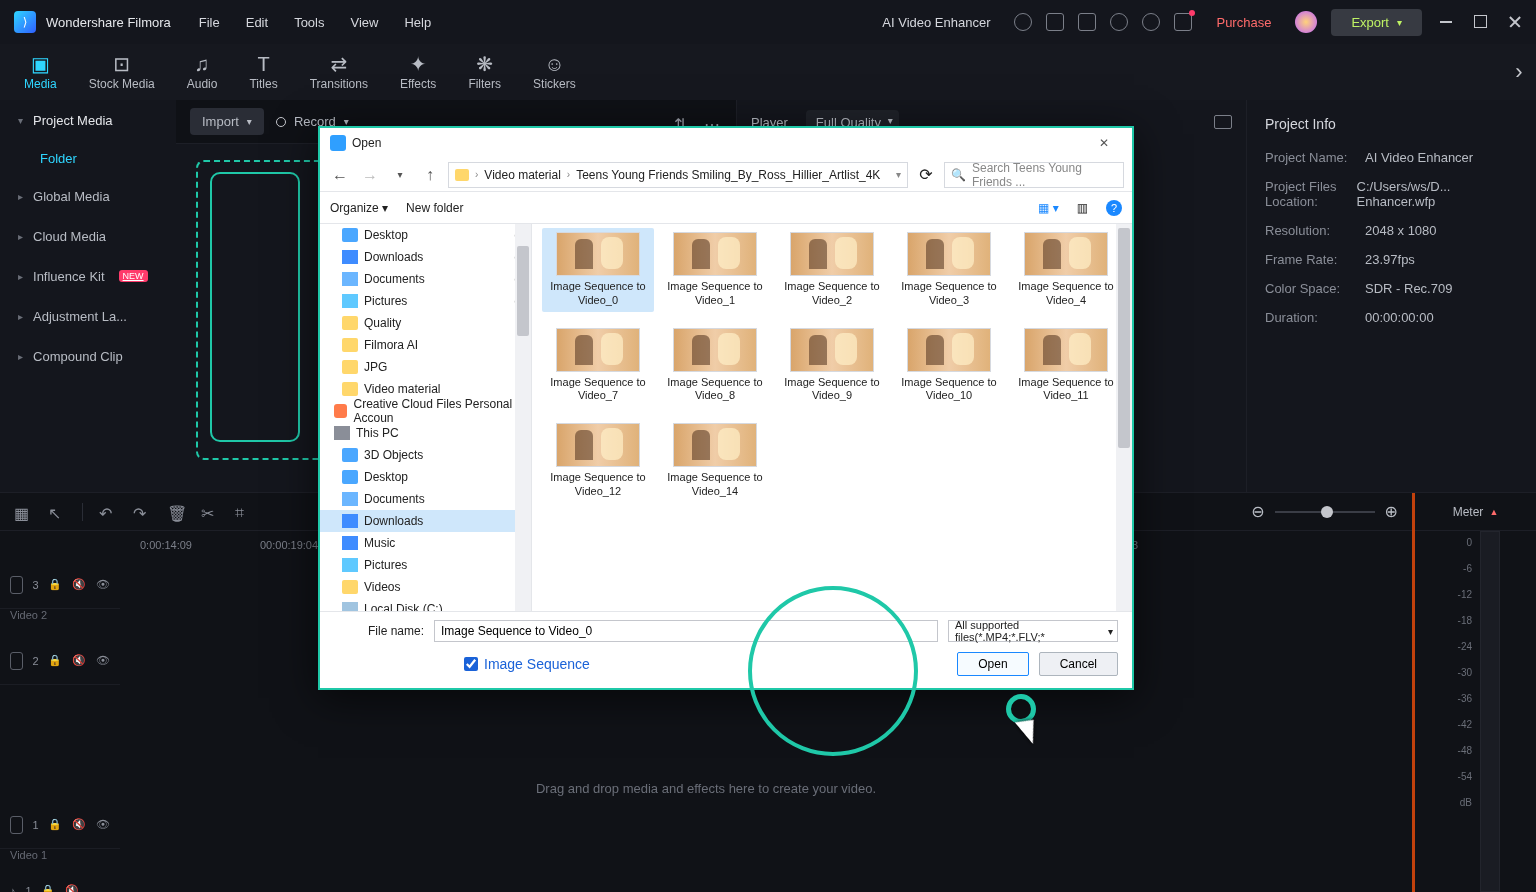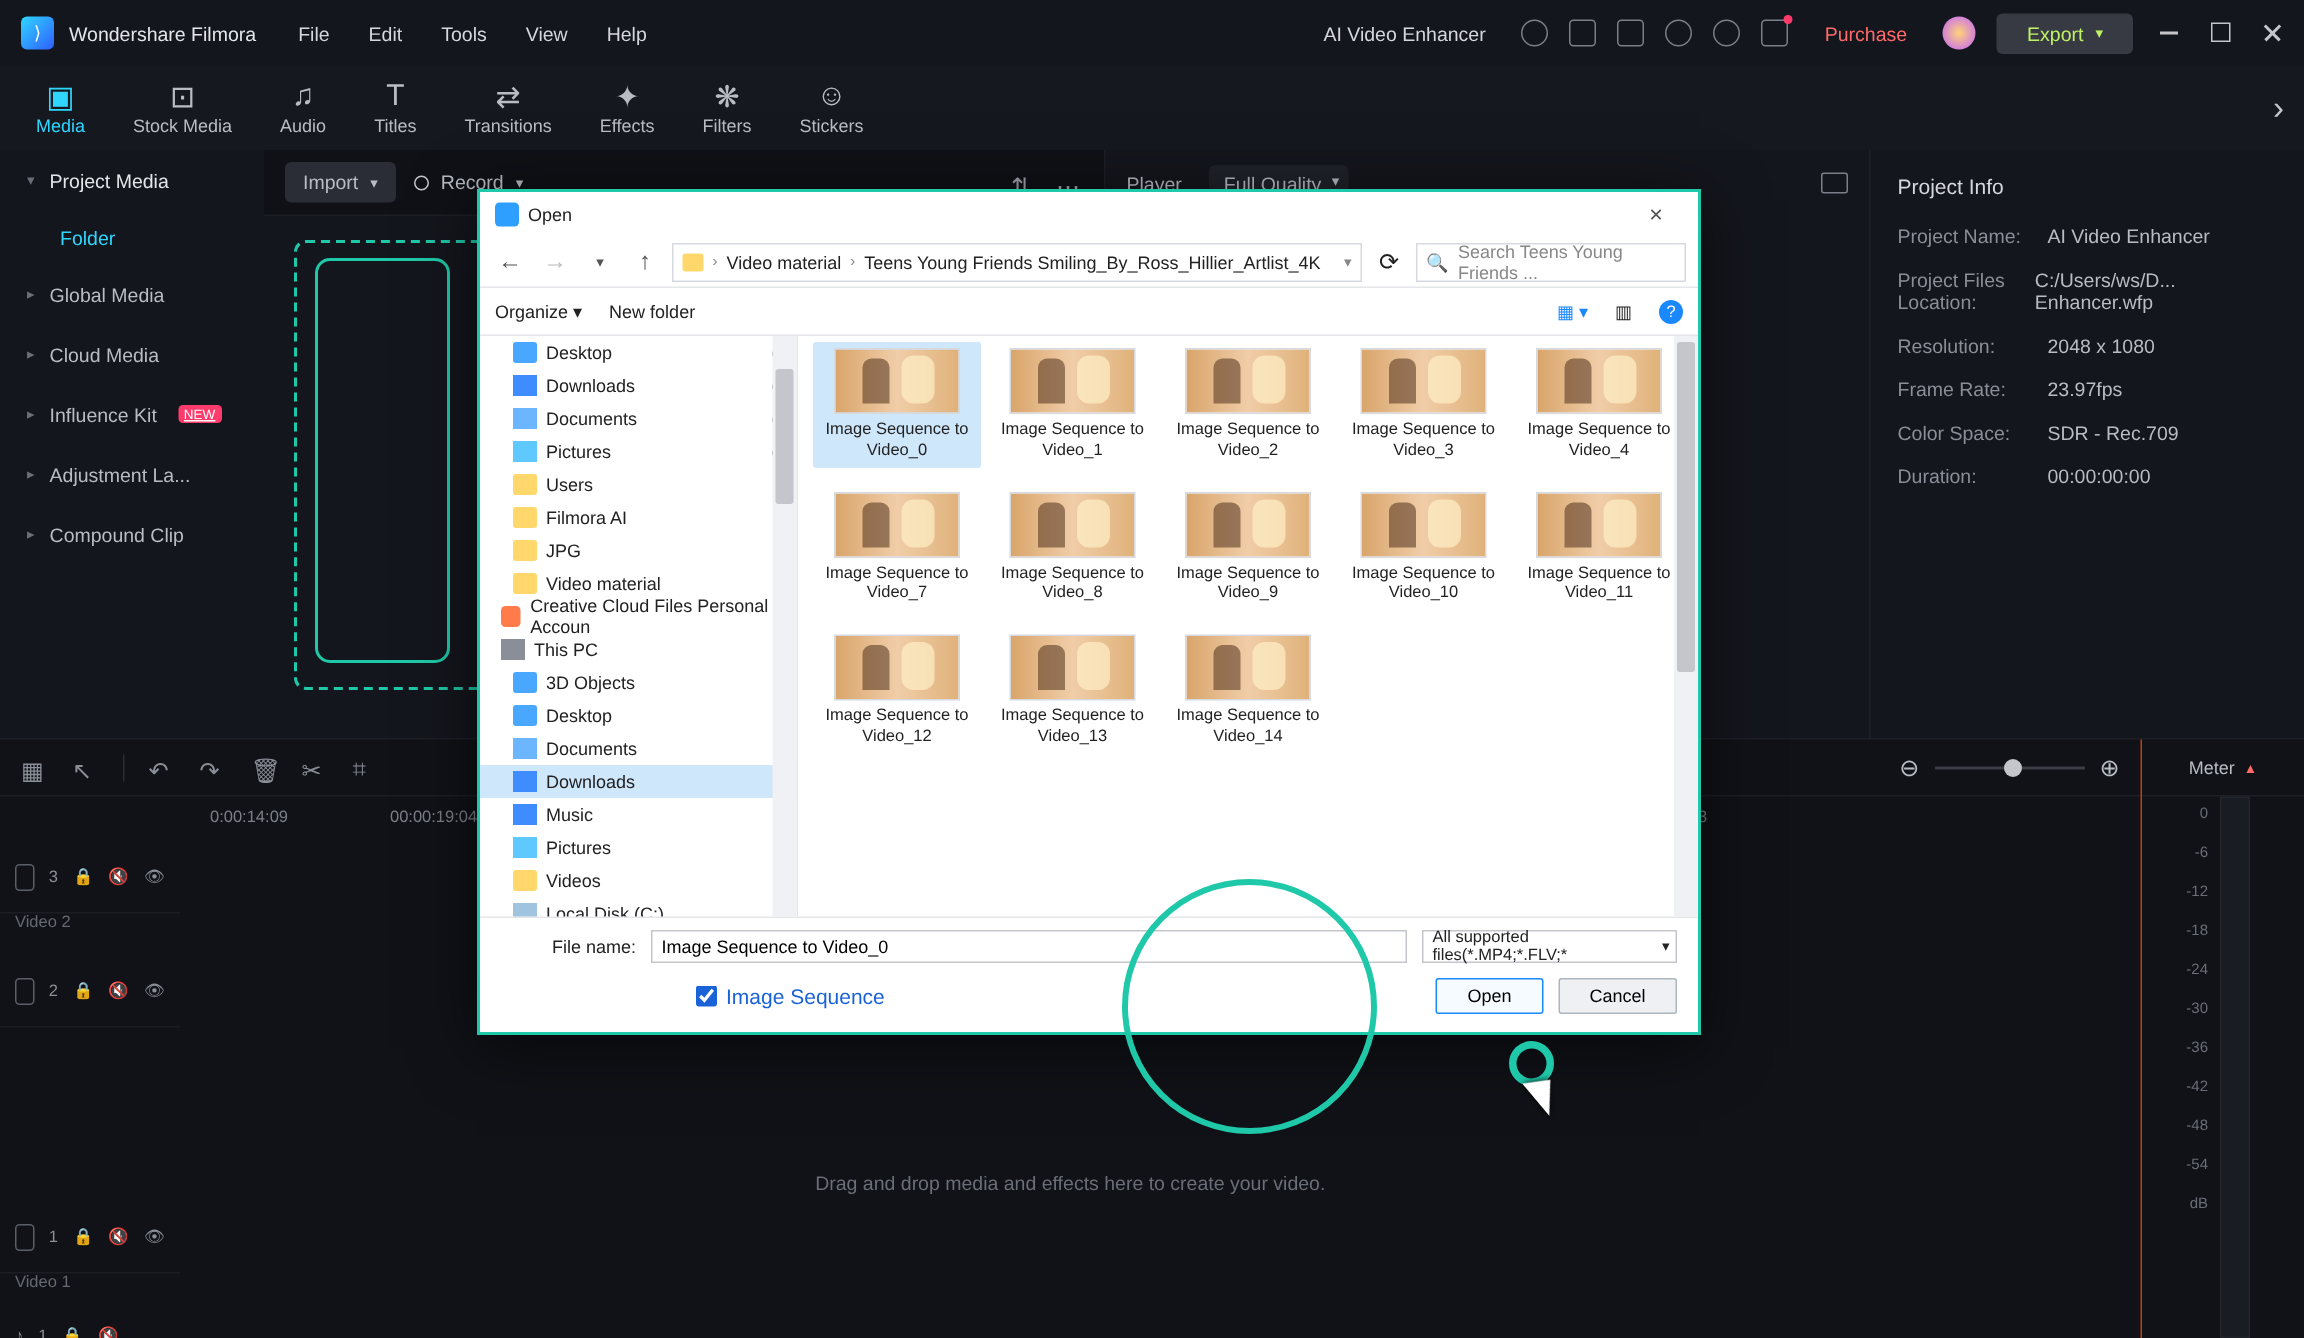--- a/index.html
+++ b/index.html
@@ -76,21 +76,21 @@
 .tl-toolbar { height:38px; display:flex; align-items:center; padding:0 14px; gap:16px; border-bottom:1px solid #1d1f27;}
 .tl-toolbar .tlicon { width:18px; height:16px; color:#8a8e98;}
 .tl-toolbar .sep { width:1px; height:18px; background:#2a2d36;}
 .tl-ruler { height:30px; position:relative; padding-left:120px; font-size:11px; color:#7b7f89;}
 .tl-ruler span { position:absolute; top:8px;}
 .tl-tracks { flex:1; position:relative;}
 .track-head { position:absolute; left:0; width:120px; height:48px; display:flex; align-items:center; gap:10px; padding:0 10px; font-size:11px; color:#8a8e98; border-bottom:1px solid #1b1d24;}
 .track-head .thicon { width:20px; height:18px; border:1.5px solid #5a5e68; border-radius:3px;}
 .track-label { position:absolute; left:10px; font-size:11px; color:#666a74;}
 .drag-hint { position:absolute; left:50%; transform:translateX(-50%); font-size:13px; color:#6a6e78;}
-.meters { width:109px; background:#101217; border-left:1px solid #c2410c; display:flex; flex-direction:column;}
+.meters { width:124px; background:#101217; border-left:3px solid #c2410c; display:flex; flex-direction:column;}
 .meters-top { height:38px; display:flex; align-items:center; justify-content:center; gap:6px; font-size:12px; border-bottom:1px solid #1d1f27;}
 .zoom-row { display:flex; align-items:center; gap:10px; padding:0 0 0 0;}
 .db-scale { flex:1; position:relative; font-size:10px; color:#6a6e78;}
 .db-scale span { position:absolute; right:64px;}
 
 
 .dialog { position:absolute; top:126px; left:318px; width:816px; height:564px; background:#fff; color:#222; border:2px solid #1fc8a8; box-shadow:0 8px 40px rgba(0,0,0,.6); display:flex; flex-direction:column;}
 .dlg-title { height:30px; display:flex; align-items:center; padding:0 10px; font-size:12px; background:#fff;}
 .dlg-title .dlg-icon { width:16px; height:16px; background:#2f9fff; border-radius:3px; margin-right:6px;}
 .dlg-title .dlg-spacer{flex:1;}
@@ -449,21 +449,21 @@
           <span>Documents</span>
           <span class="pin">⊘</span>
         </div>
         <div class="tree-item">
           <span class="ticon pic"></span>
           <span>Pictures</span>
           <span class="pin">⊘</span>
         </div>
         <div class="tree-item">
           <span class="ticon folder"></span>
-          <span>Users</span>
+          <span>Quality</span>
         </div>
         <div class="tree-item">
           <span class="ticon folder"></span>
           <span>Filmora AI</span>
         </div>
         <div class="tree-item">
           <span class="ticon folder"></span>
           <span>JPG</span>
         </div>
         <div class="tree-item">
@@ -552,24 +552,20 @@
             <div class="thumb"></div>
             <span>Image Sequence to Video_10</span>
           </div>
           <div class="file-item">
             <div class="thumb"></div>
             <span>Image Sequence to Video_11</span>
           </div>
           <div class="file-item">
             <div class="thumb"></div>
             <span>Image Sequence to Video_12</span>
-          </div>
-          <div class="file-item">
-            <div class="thumb"></div>
-            <span>Image Sequence to Video_13</span>
           </div>
           <div class="file-item">
             <div class="thumb"></div>
             <span>Image Sequence to Video_14</span>
           </div>
         </div>
       <div class="file-scroll">
           <div class="thumb-s"></div>
         </div>
     </div>

